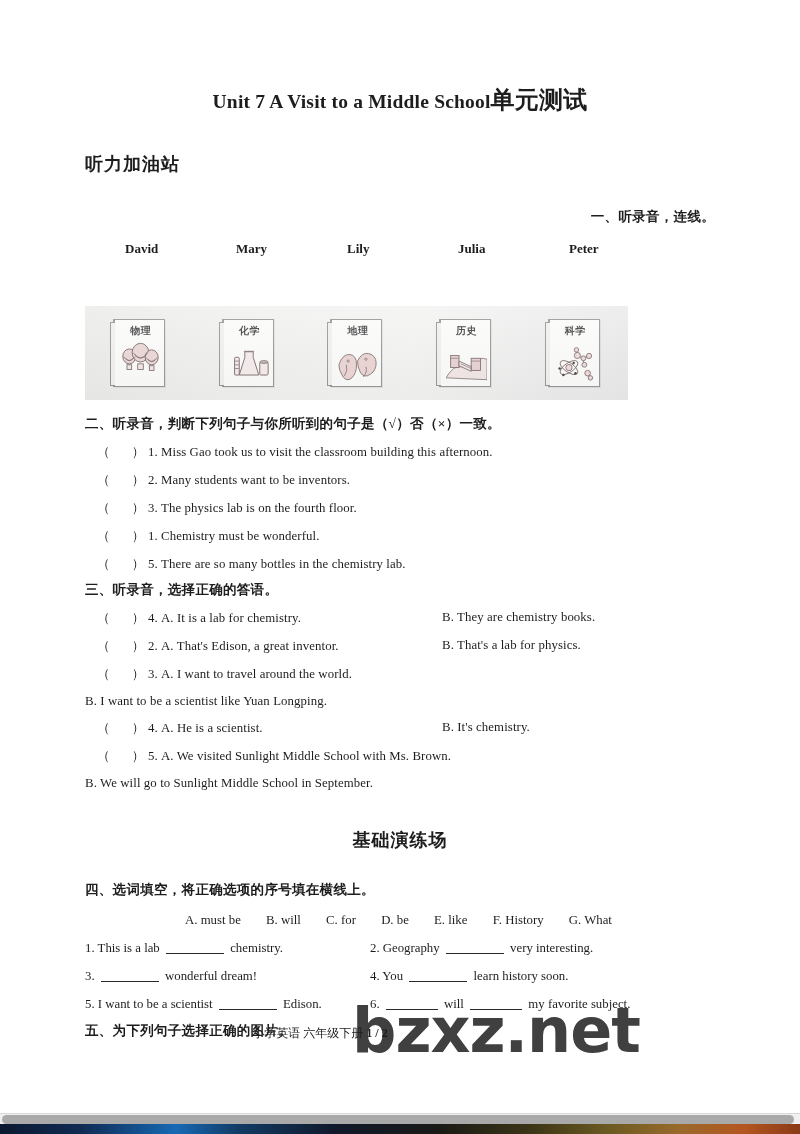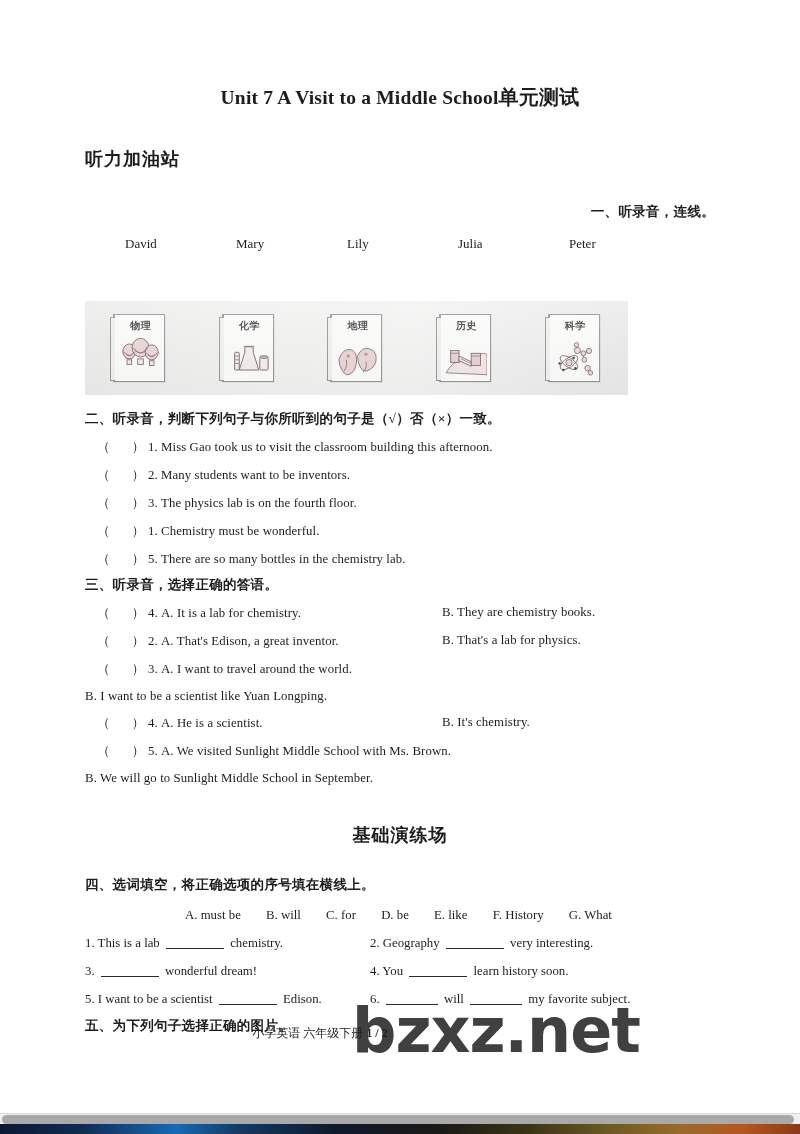--- a/index.html
+++ b/index.html
@@ -54,21 +54,21 @@
 
   
   .doc-title {
     text-align: center;
     font-size: 19.5px;
     font-weight: bold;
     margin: 0;
     padding-top: 84px;
     letter-spacing: 0.2px;
   }
-  .doc-title .cn { font-size: 20px; }
+  .doc-title .cn { font-size: 24px; }
 
   .sub-title {
     text-align: left;
     font-size: 18px;
     font-weight: bold;
     margin: 0;
     padding-top: 36px;
     letter-spacing: 1px;
   }
   .sub-title-2 {
@@ -91,21 +91,21 @@
   .sec-3 { padding-top: 8px; }
   .sec-4 { padding-top: 29px; }
   .sec-5 { padding-top: 10px; }
 
   
   .names {
     display: flex;
     padding: 15px 0 0 40px;
     font-size: 13px;
   }
-  .names span { width: 111px; display: inline-block; }
+  .names span { width: 111px; display: inline-block; font-weight: bold; }
 
   
   .strip {
     position: relative;
     margin: 49px 0 0 0;
     width: 543px;
     height: 94px;
     background: linear-gradient(100deg, #e9e9e7 0%, #efefee 28%, #f2f2f1 60%, #e6e7e6 100%);
     display: flex;
     align-items: center;

